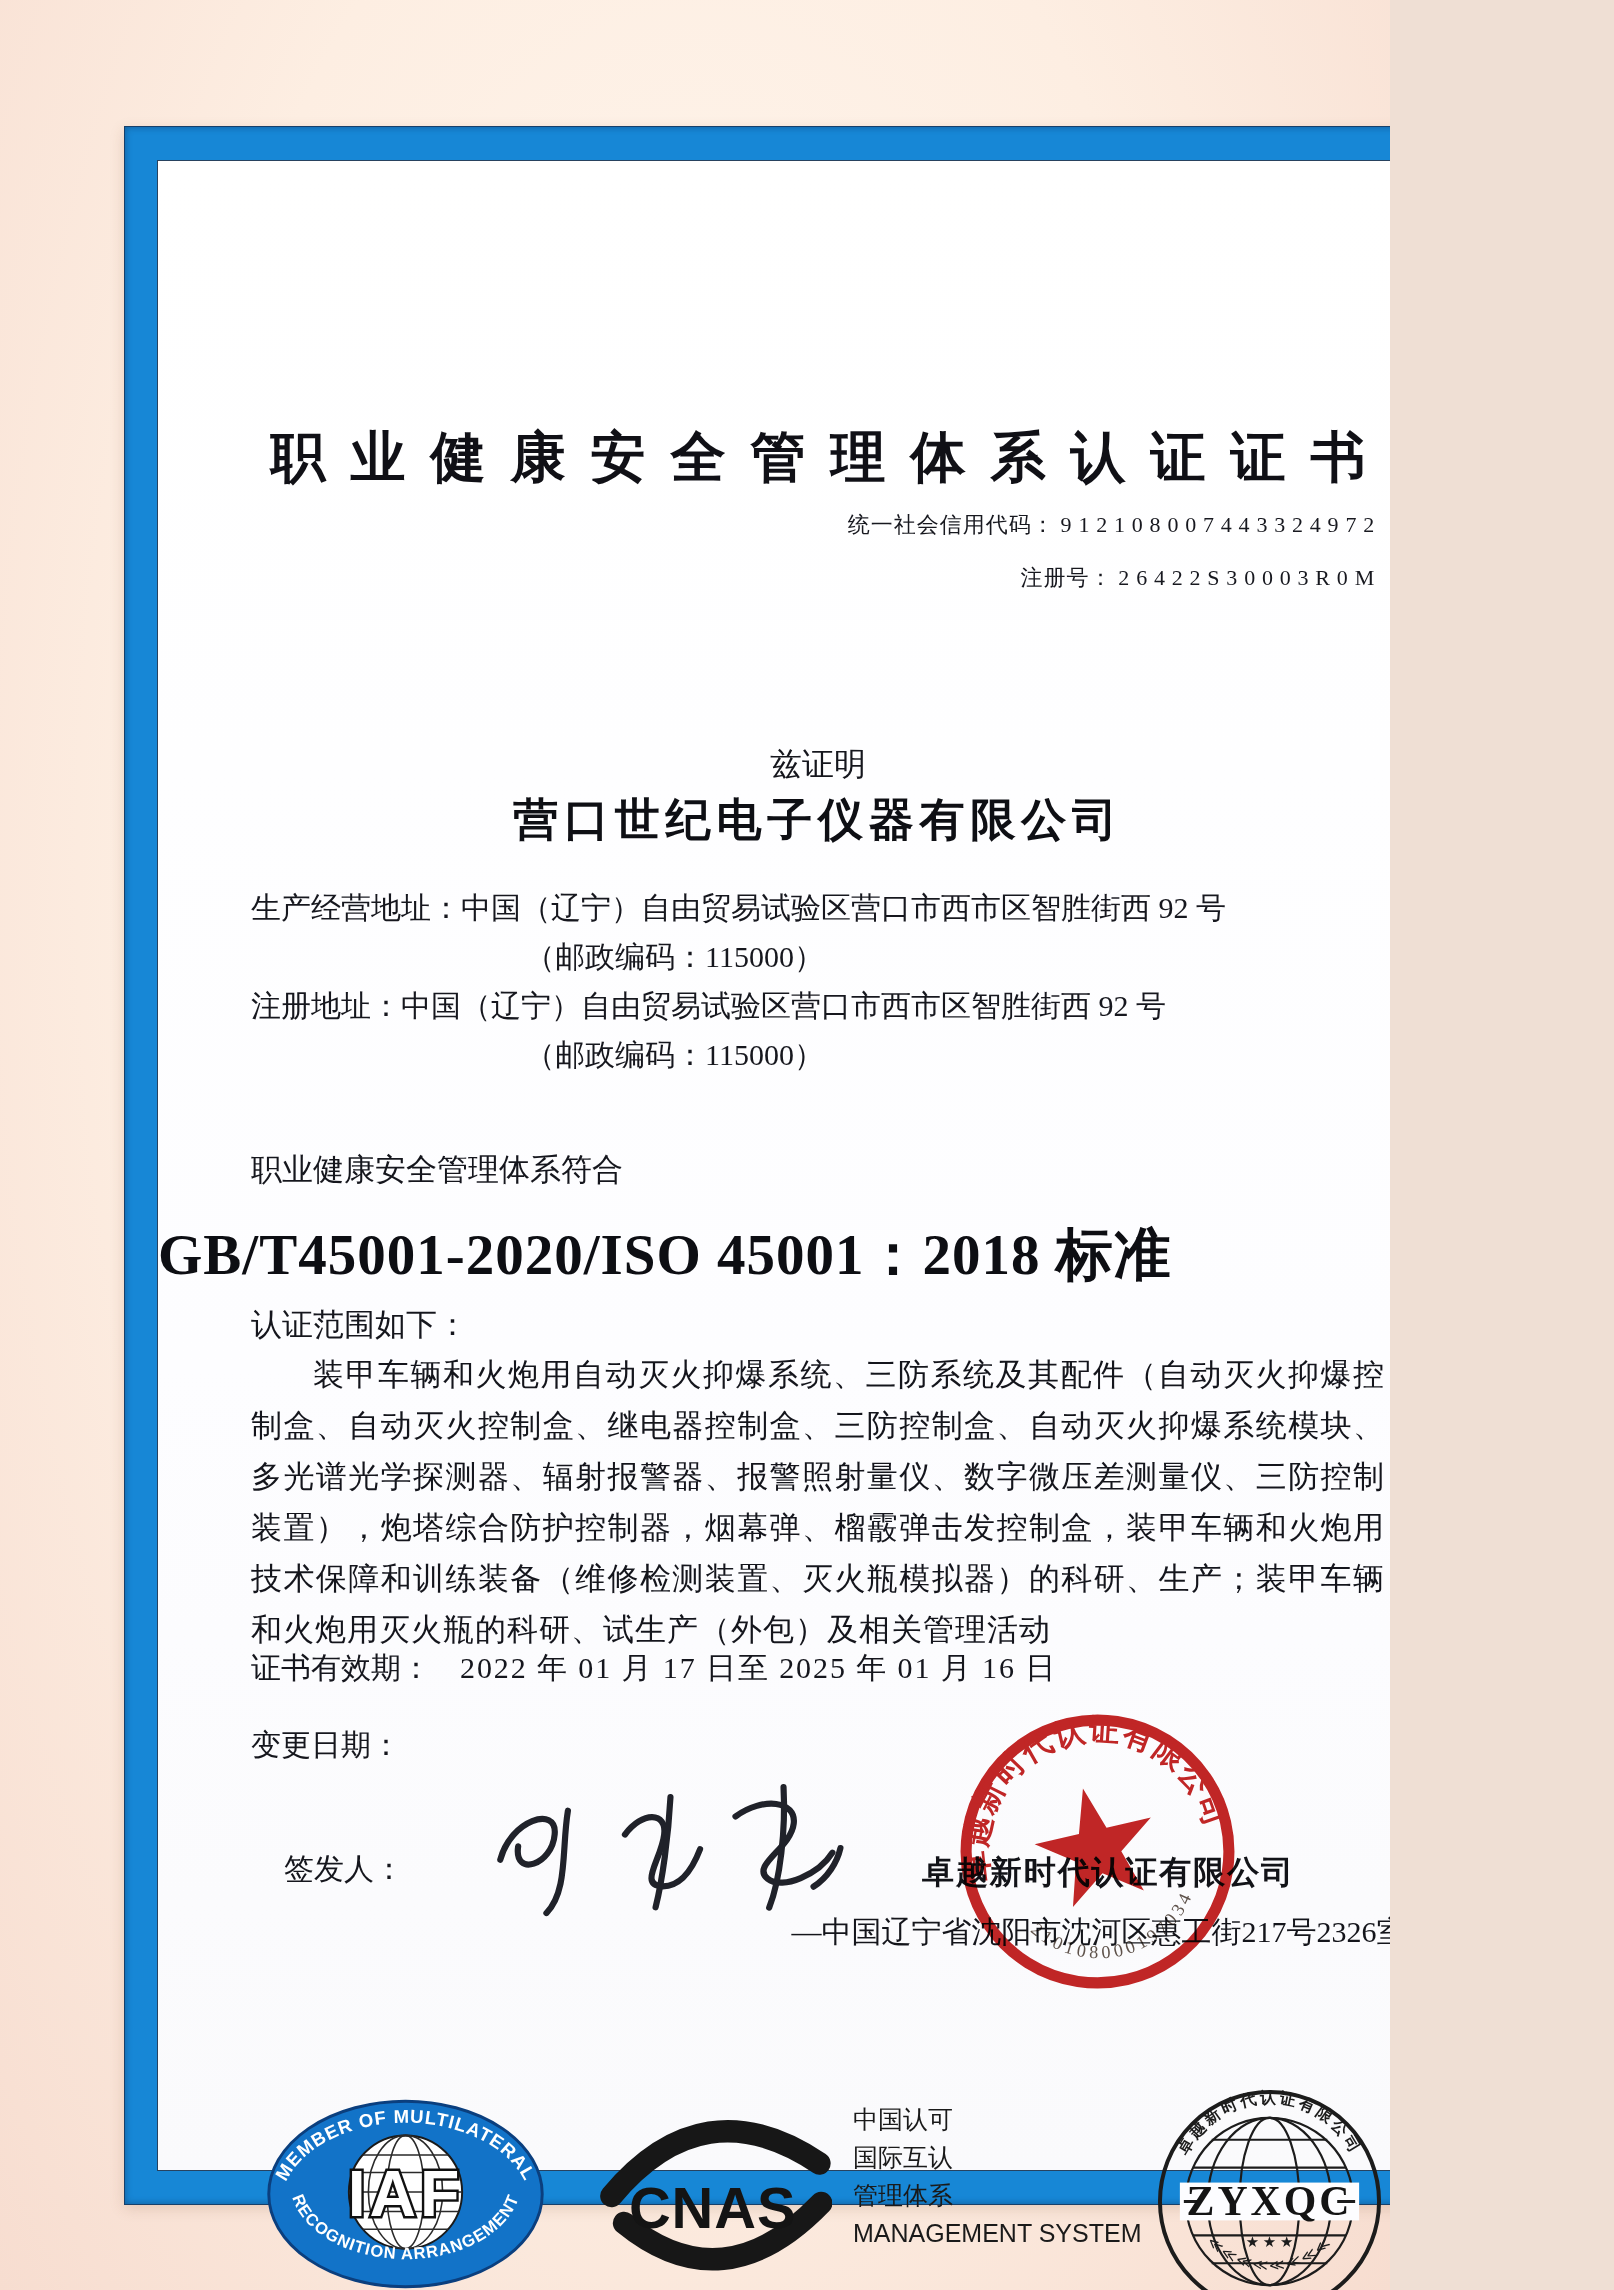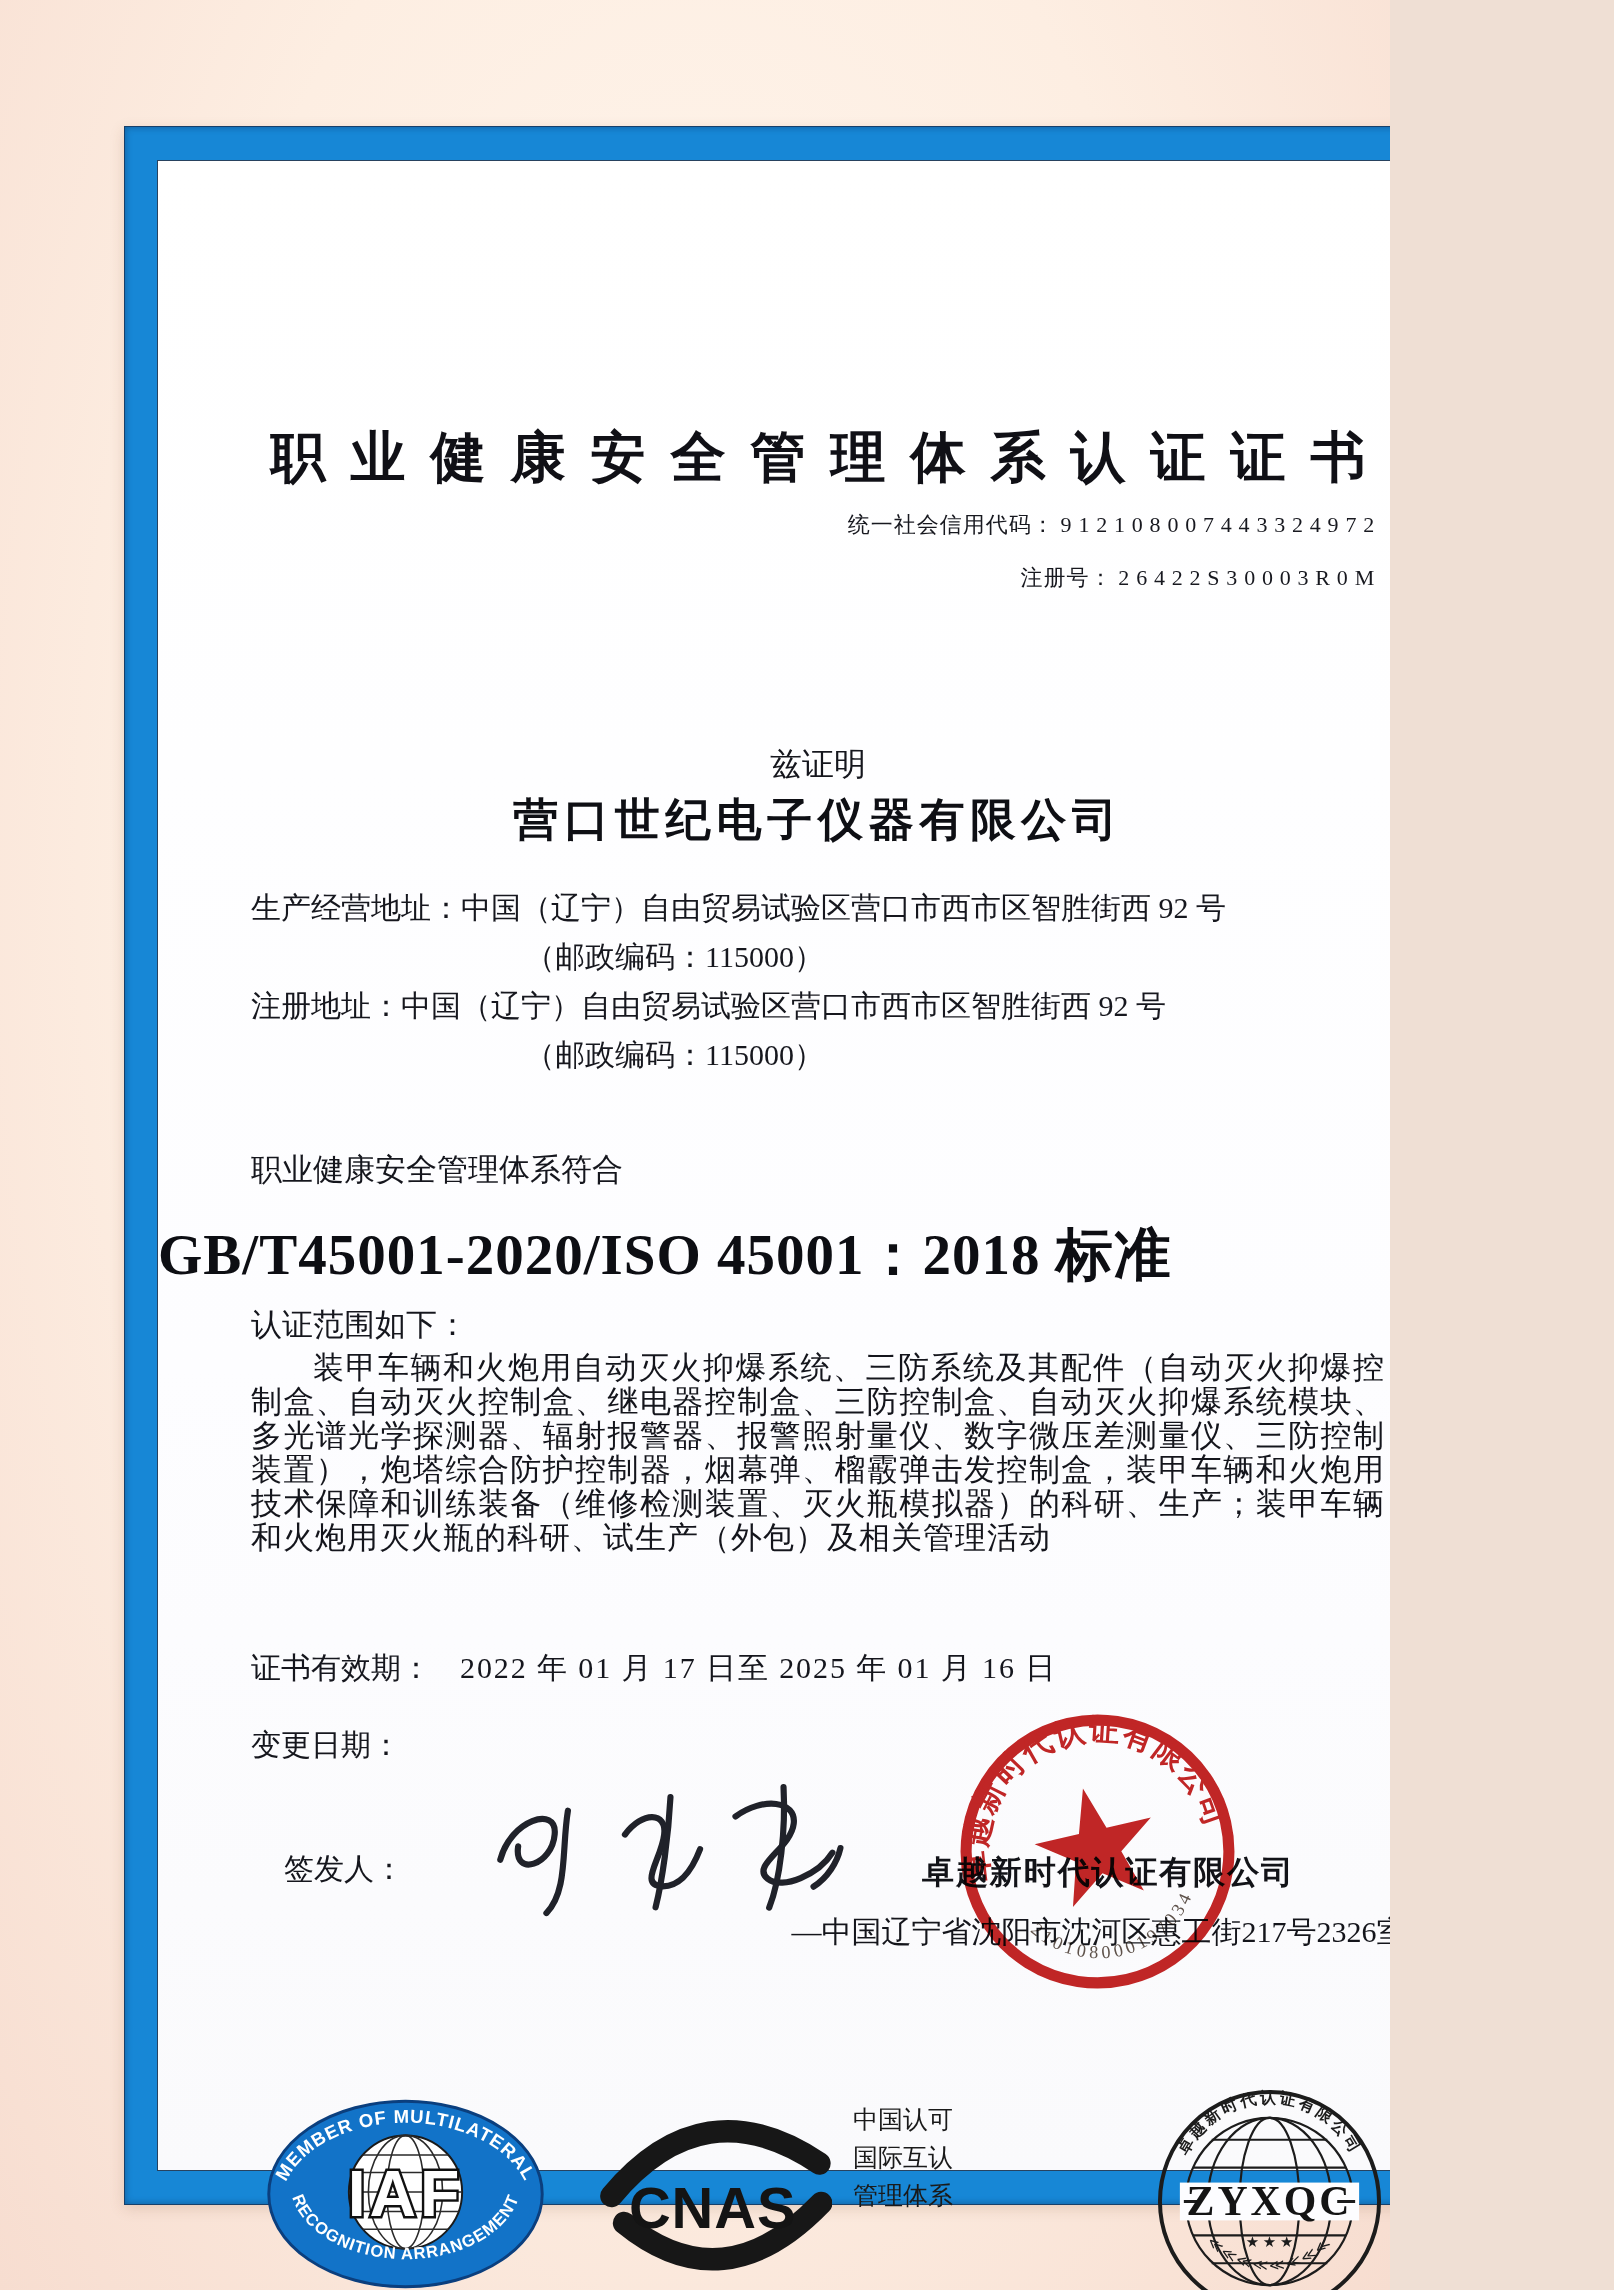--- a/index.html
+++ b/index.html
@@ -34,21 +34,21 @@
   .addrblock{position:absolute;left:93px;right:97px;top:722px;}
   .postal{padding-left:274px;}
   .sysline{position:absolute;left:93px;top:988px;font-size:31px;}
   .standard{
     position:absolute;left:0;right:0;top:1056px;
     font-weight:bold;font-size:57px;letter-spacing:1px;color:#0d0e13;
   }
   .scopelabel{position:absolute;left:93px;top:1143px;font-size:31px;}
   .scope{
     position:absolute;left:93px;right:93px;top:1190px;
-    font-size:31px;line-height:34px;text-align:justify;text-indent:2em;letter-spacing:1px;color:#14151c;
+    font-size:31px;line-height:51px;text-align:justify;text-indent:2em;letter-spacing:1px;color:#14151c;font-family:Liberation Mono, monospace;
   }
   .validity{position:absolute;left:93px;top:1487px;font-size:30px;}
   .validity .val{margin-left:29px;letter-spacing:1.9px;}
   .changedate{position:absolute;left:93px;top:1564px;font-size:30px;}
   .issuer{position:absolute;left:126px;top:1688px;font-size:30px;}
   .signature{position:absolute;left:311px;top:1609px;width:417px;height:165px;transform:rotate(-3deg);}
   .orgline{
     position:absolute;left:582px;top:1690px;width:737px;text-align:center;
     font-size:32px;font-weight:600;letter-spacing:1.9px;color:#121318;z-index:2;
   }
@@ -161,20 +161,21 @@
         <svg class="cnas" viewBox="0 0 260 180">
           <path d="M 16,96 Q 118,-26 246,60" fill="none" stroke="#171717" stroke-width="25" stroke-linecap="round"></path>
           <path d="M 30,126 Q 140,216 248,104" fill="none" stroke="#171717" stroke-width="25" stroke-linecap="round"></path>
           <text x="128" y="132" text-anchor="middle" font-family="Liberation Sans, DejaVu Sans, sans-serif" font-weight="bold" font-size="64" letter-spacing="1" fill="#141414">CNAS</text>
         </svg>
 
         <div class="accred">
           <div>中国认可</div>
           <div>国际互认</div>
           <div>管理体系</div>
+          <div>MANAGEMENT SYSTEM</div>
 
         </div>
 
         <svg class="zyxqc" viewBox="0 0 240 240">
           <defs>
             <path id="zyTop" d="M 30,132 A 92,92 0 1 1 210,132" fill="none"></path>
             <path id="zyBottom" d="M 48,150 A 86,86 0 0 0 192,150" fill="none"></path>
           </defs>
           <circle cx="120" cy="120" r="110" fill="none" stroke="#1c1c1c" stroke-width="4"></circle>
           <g fill="none" stroke="#1c1c1c" stroke-width="2.2">

